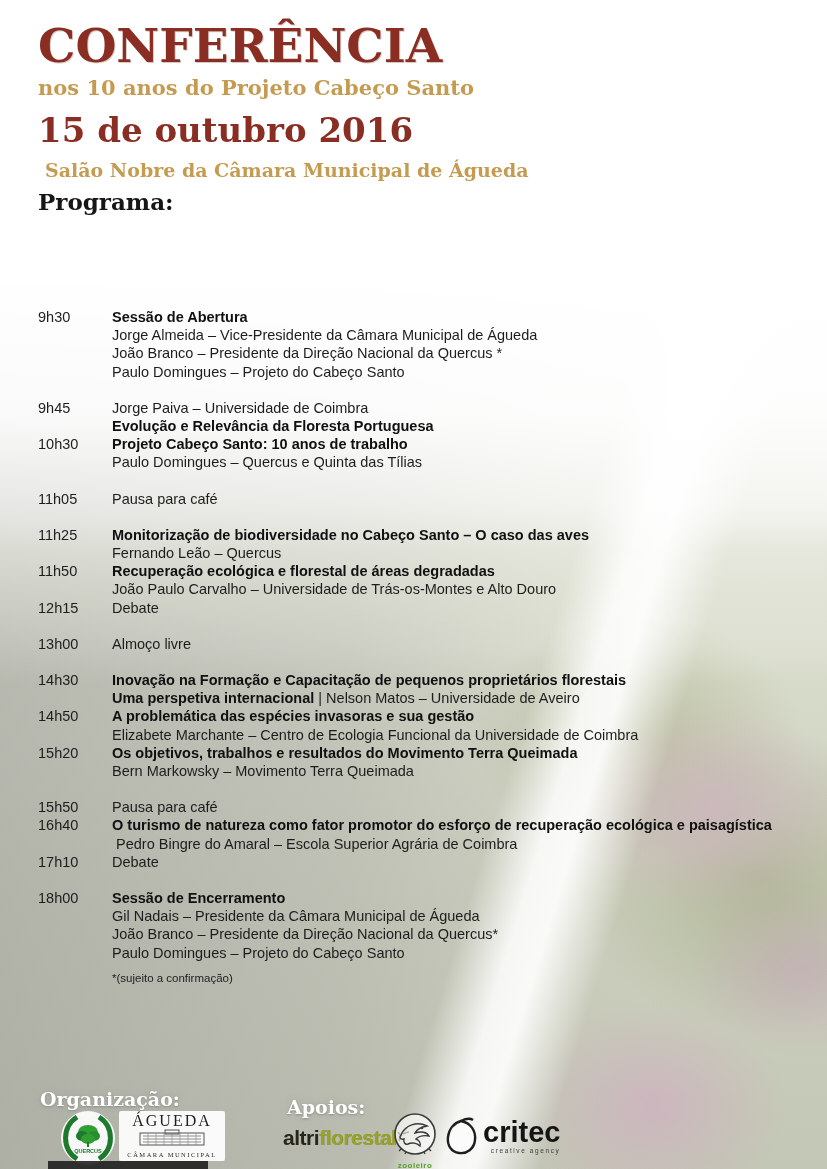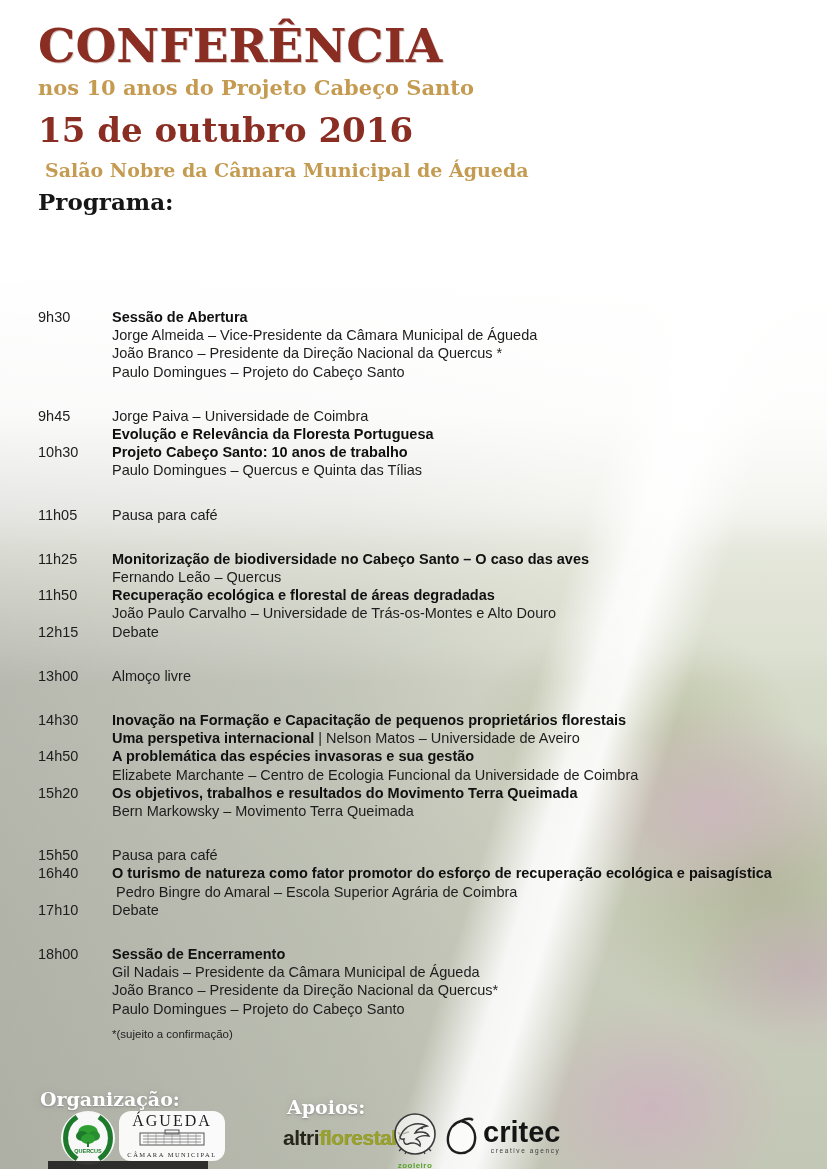--- a/index.html
+++ b/index.html
@@ -47,39 +47,39 @@
     font-family:"DejaVu Serif",serif;font-weight:bold;
     font-size:19px;color:var(--tan);margin-top:9px;padding-left:7px;
   }
   .program-label{
     font-family:"DejaVu Serif",serif;font-weight:bold;
     font-size:23px;color:#161616;margin-top:7px;
   }
   
   .program{position:absolute;left:38px;top:308px;width:789px;z-index:3;color:#1d1d1d;}
   .prog-row{display:flex;align-items:flex-start;}
-  .prog-row.gap{margin-top:26px;}
+  .prog-row.gap{margin-top:18px;}
   .prog-time{width:74px;flex:0 0 74px;font-size:14.5px;line-height:18.2px;}
   .prog-lines{flex:1;min-width:0;}
   .prog-line{font-size:14.5px;line-height:18.2px;white-space:pre;}
   .prog-line .b{font-weight:bold;color:#101010;}
   .footnote{margin-top:10px;margin-left:74px;font-size:11.5px;color:#222;}
   
   .footer-label{
     position:absolute;z-index:4;color:#ffffff;font-weight:bold;font-size:19px;
     font-family:"DejaVu Serif",serif;
     text-shadow:0 1px 2px rgba(110,110,110,0.55),0 0 6px rgba(150,150,150,0.4);
   }
   .lbl-org{left:40px;top:1088px;}
   .lbl-apoios{left:287px;top:1096px;}
   .logo-box{position:absolute;z-index:4;}
   .quercus-box{left:60px;top:1110px;width:56px;height:56px;}
   .agueda-box{
     left:119px;top:1111px;width:106px;height:49px;background:rgba(255,255,255,0.92);
-    border-radius:12px;text-align:center;padding-top:1px;
+    border-radius:2px;text-align:center;padding-top:1px;
   }
   .agueda-title{
     font-family:"Liberation Serif",serif;font-size:16px;letter-spacing:2px;color:#1e1e1e;line-height:17px;
   }
   .agueda-sub{
     font-family:"Liberation Serif",serif;font-size:6.5px;letter-spacing:1.5px;color:#2a2a2a;margin-top:1px;
   }
   .bottom-strip{position:absolute;left:48px;bottom:0;width:160px;height:8px;background:#1b1b1b;opacity:0.88;z-index:4;}
   .altri-box{left:283px;top:1126px;white-space:nowrap;}
   .altri-text{font-size:21px;font-weight:bold;letter-spacing:-0.5px;}

